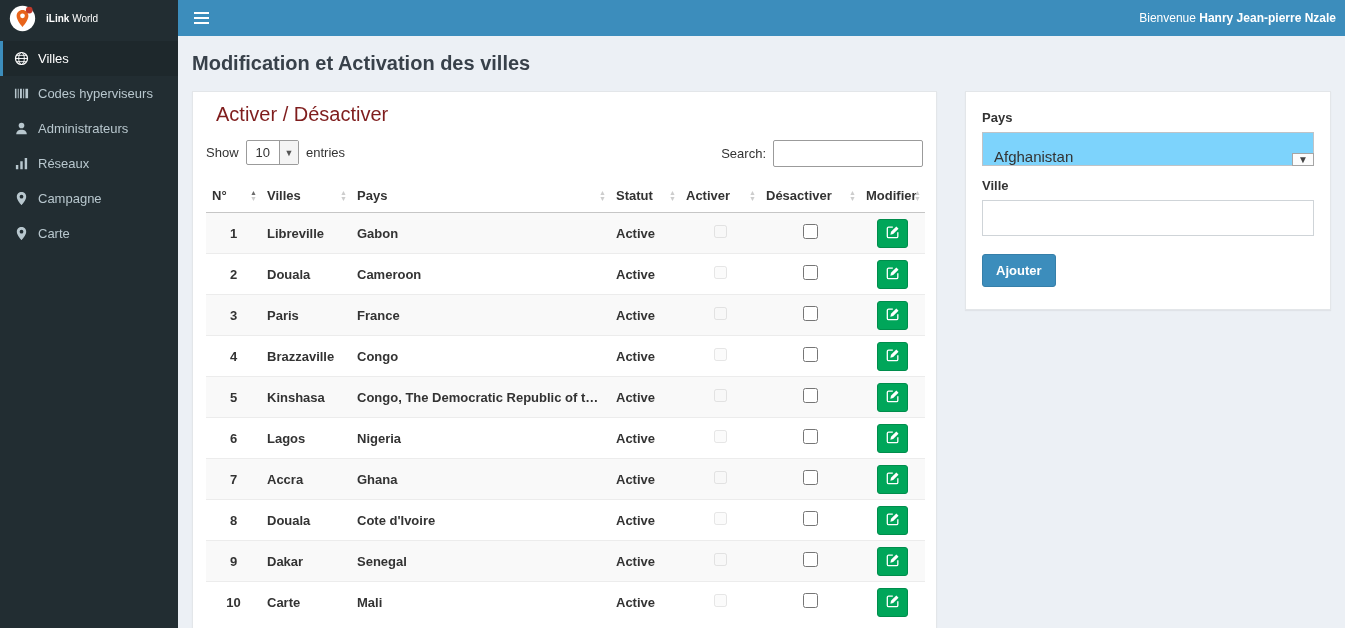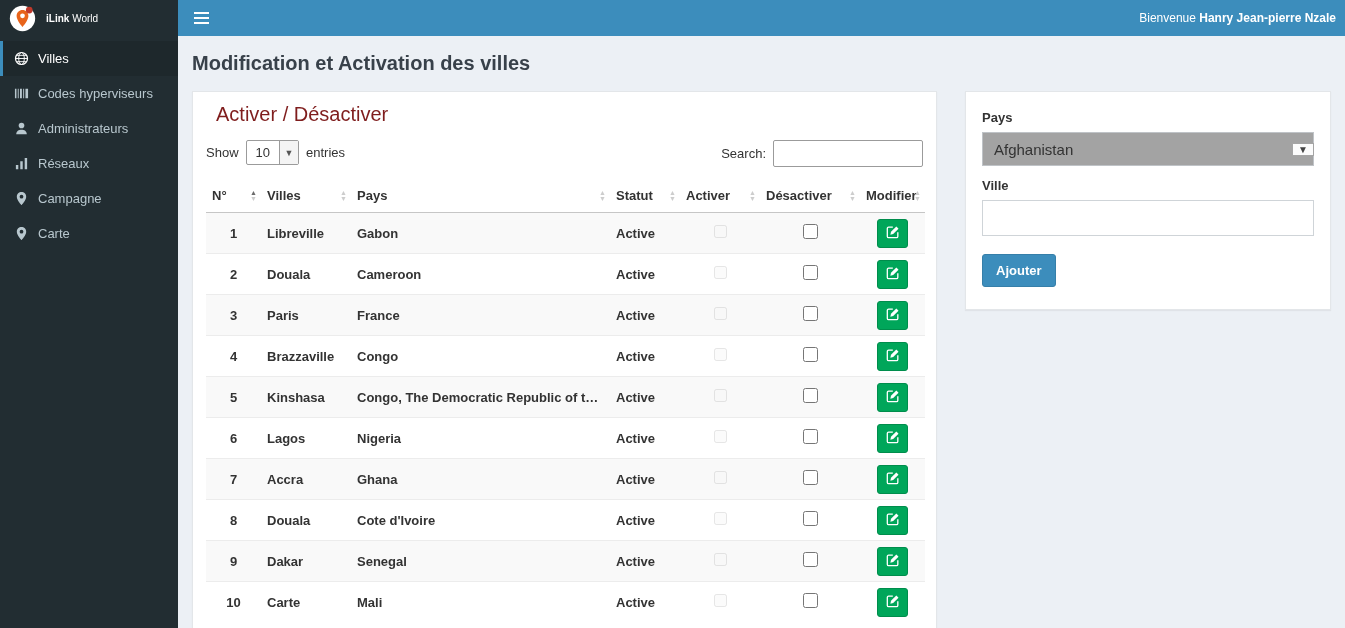--- a/index.html
+++ b/index.html
@@ -63,21 +63,21 @@
   .cb-desactiver{width:15px;height:15px}
   .btn-edit{width:31px;height:29px;background:#00a65a;border:1px solid #008d4c;border-radius:3px;cursor:pointer;display:inline-flex;align-items:center;justify-content:center;vertical-align:middle}
   .btn-edit svg{width:14px;height:14px}
 
   
   .dt-footer{display:flex;justify-content:space-between;align-items:flex-start;padding:12px 13px 12px}
 
   
   .add-box .box-body{padding:6px 16px 22px}
   .form-label{font-weight:bold;font-size:13px;color:#333;margin:12px 0 7px}
-  .select-box{display:flex;align-items:center;border:1px solid #bfc3c7;height:34px;background:#a3a3a3;cursor:pointer}
+  .select-box{display:flex;align-items:flex-end;border:1px solid #bfc3c7;height:34px;background:#7dd3fc;cursor:pointer}
   .select-box .val{flex:1;display:flex;align-items:center;padding:0 11px;font-size:15px;color:#333}
   .select-box .arrow{width:22px;border:1px solid #a5a5a5;background:#fcfcfc;display:flex;align-items:center;justify-content:center;font-size:10px;color:#444;margin:-1px -1px -1px 0}
   .text-input{width:100%;height:36px;border:1px solid #cfd4d8;padding:0 10px;font-size:14px}
   .btn-primary{margin-top:18px;background:#3c8dbc;border:1px solid #367fa9;color:#fff;font-size:13px;font-weight:bold;padding:8px 13px;border-radius:3px;cursor:pointer}
 </style>
 </head>
 <body>
 
 <div class="topbar">
   <div class="logo">

